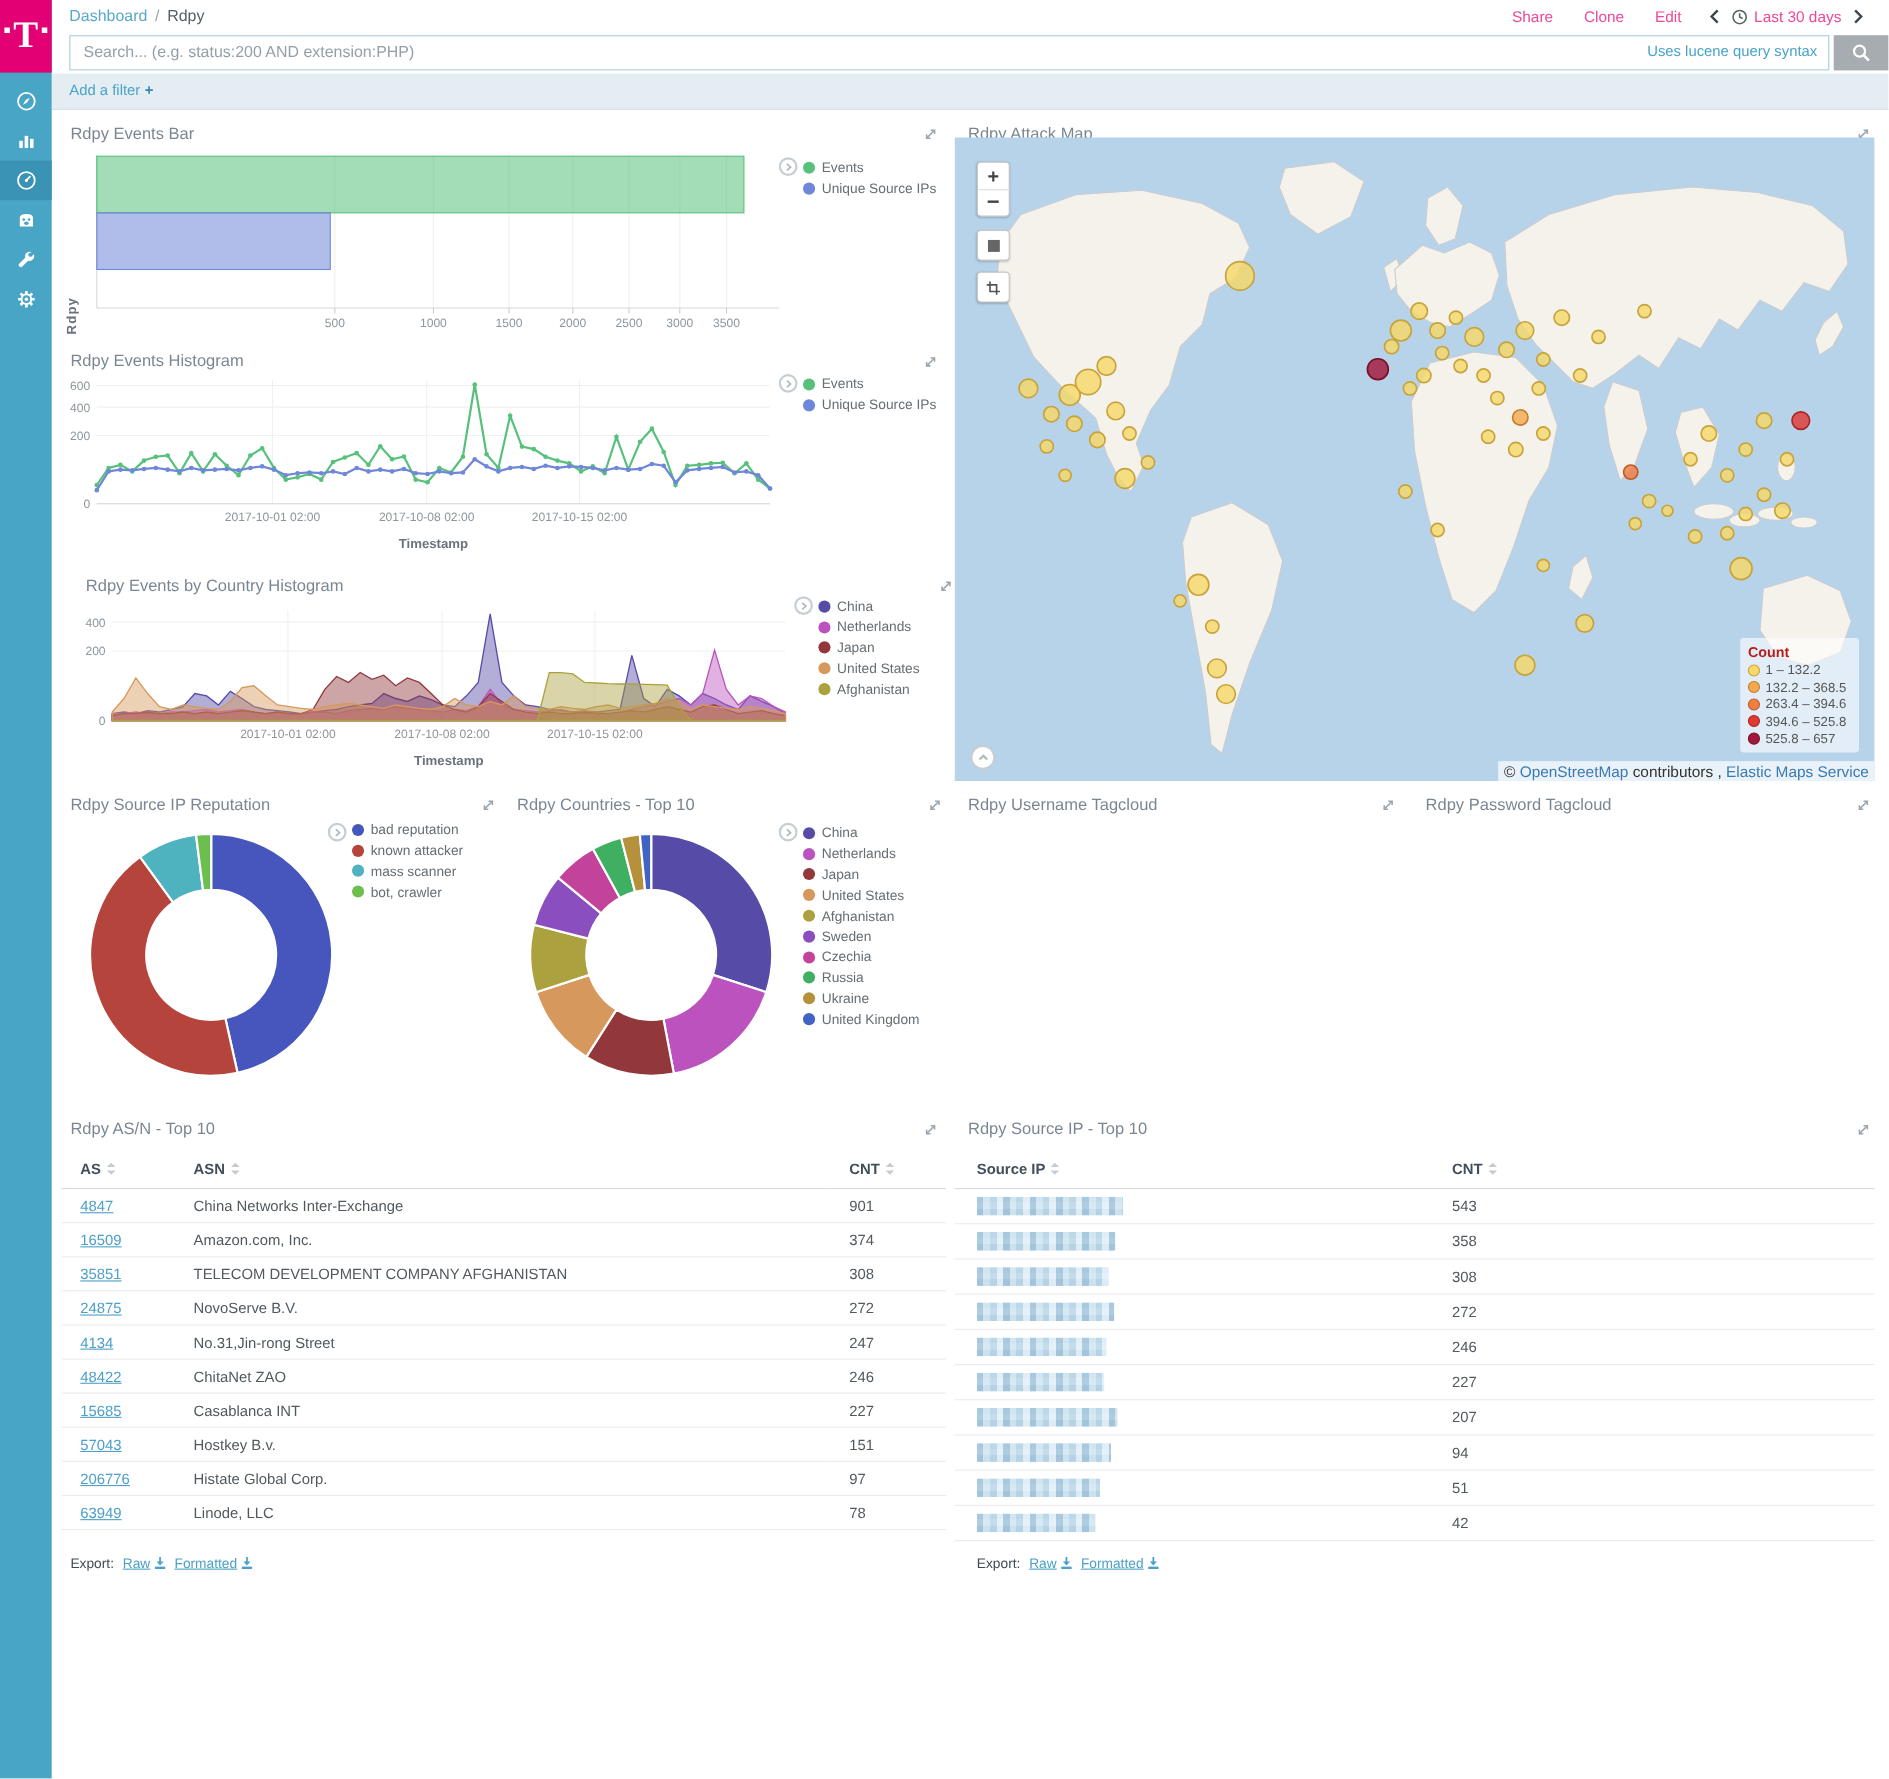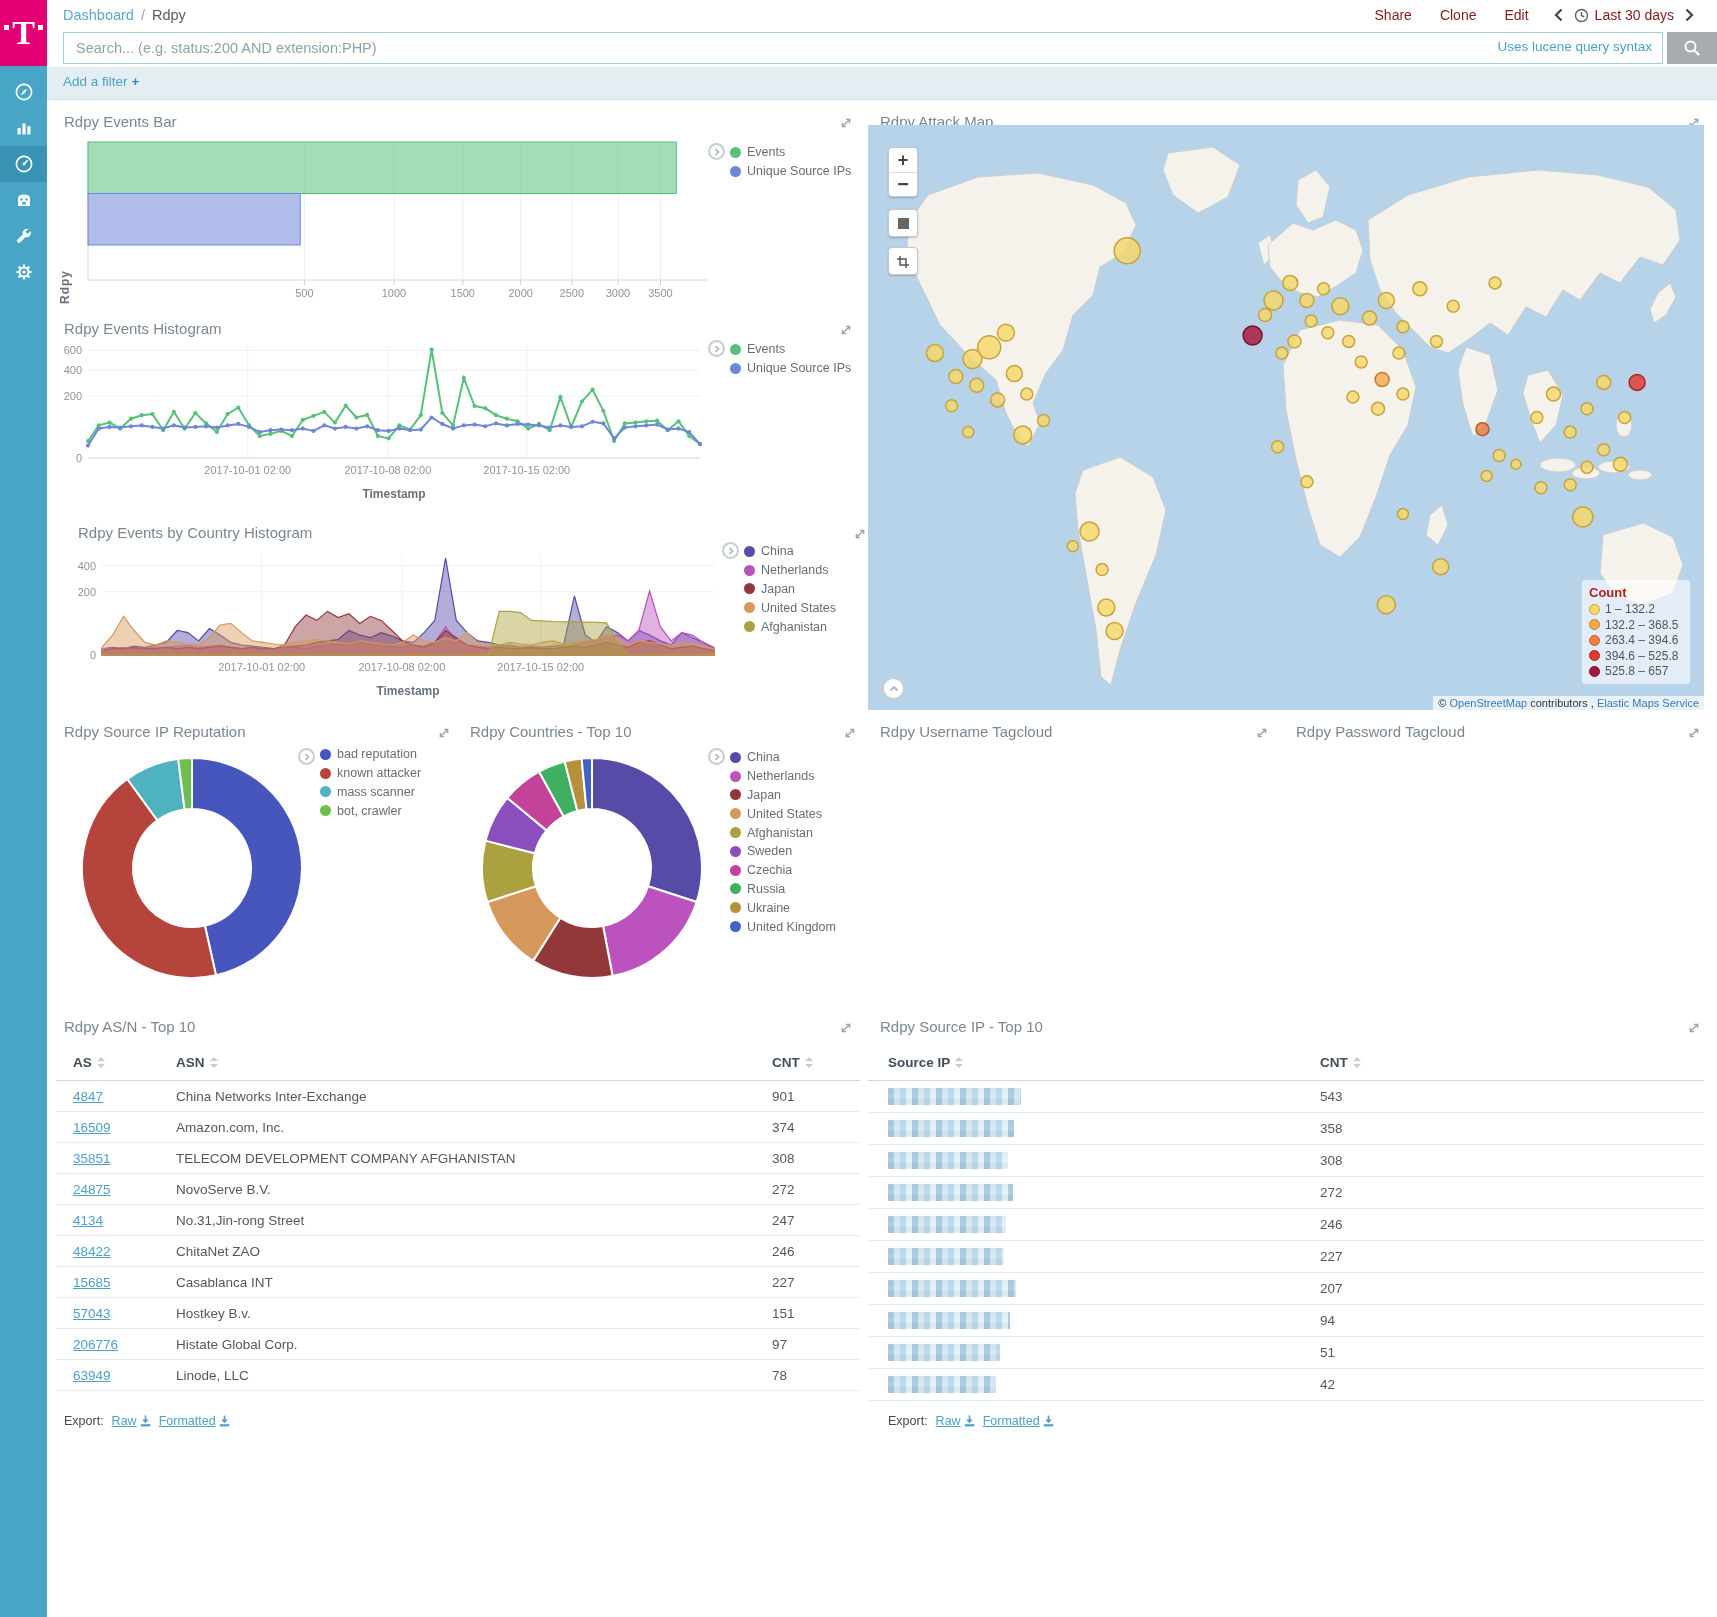--- a/index.html
+++ b/index.html
@@ -14,21 +14,21 @@
   #logo .tee { color:#fff; font-family:"Liberation Serif","DejaVu Serif",serif; font-weight:bold; font-size:34px; line-height:1; }
   .nav-item { position:absolute; left:0; width:47px; height:36px; display:flex; align-items:center; justify-content:center; cursor:pointer; }
   .nav-item.sel { background:#3a93b4; }
 
   
   #topbar { position:absolute; left:47px; top:0; right:0; height:30px; background:#fff; }
   #breadcrumb { position:absolute; left:16px; top:7px; font-size:14.5px; }
   #breadcrumb .root { color:#56a9c9; cursor:pointer; }
   #breadcrumb .sep { color:#9aa4ab; margin:0 7px; }
   #breadcrumb .cur { color:#565e64; }
-  #topmenu { position:absolute; right:12px; top:7px; font-size:14px; color:#7f1d1d; display:flex; gap:0; }
+  #topmenu { position:absolute; right:12px; top:7px; font-size:14px; color:#ec4899; display:flex; gap:0; }
   #topmenu .mi { margin:0 14px; cursor:pointer; }
   #topmenu .chv { margin:0 10px; cursor:pointer; display:inline-flex; }
   #topmenu .timepick { display:inline-flex; align-items:center; gap:6px; cursor:pointer; }
 
   #search-row { position:absolute; left:47px; top:30px; right:0; height:37px; background:#fff; }
   #search-wrap { position:absolute; left:16px; top:2px; width:1600px; height:32px; border:1px solid #a7cddb; background:#fff; }
   #search-input { position:absolute; left:0; top:0; width:100%; height:100%; border:0; outline:none; padding-left:12px; font-size:14.5px; color:#51595f; font-family:inherit; background:transparent; }
   #search-input::placeholder { color:#93a0a8; opacity:1; }
   #lucene-link { position:absolute; right:10px; top:6px; font-size:13.5px; color:#4aa3c9; cursor:pointer; background:#fff; padding-left:6px; }
   #search-btn { position:absolute; left:1620px; top:2px; width:50px; height:32px; background:#a6acaf; border:0; cursor:pointer; display:flex; align-items:center; justify-content:center; }
@@ -52,21 +52,21 @@
   .axis-title { font-size:12px; font-weight:bold; fill:#6a737d; }
   .ylab-rdpy { position:absolute; left:-8px; top:175px; transform:rotate(-90deg); font-size:12px; font-weight:bold; color:#6a737d; letter-spacing:1px; }
 
   
   #map-viewport { position:absolute; left:0; top:20px; width:836px; height:585px; background:#b7d3ea; overflow:hidden; }
   .map-ctl { position:absolute; left:20px; width:30px; background:#fff; border:1px solid #c6c6c6; border-radius:4px; box-shadow:0 1px 2px rgba(0,0,0,.2); color:#444; text-align:center; cursor:pointer; }
   #map-legendbox { position:absolute; right:14px; bottom:26px; width:108px; background:rgba(255,255,255,.6); border-radius:3px; padding:5px 7px; }
   #map-legendbox .mlt { font-size:13px; font-weight:bold; color:#b91c1c; margin-bottom:2px; }
   .ml-row { display:flex; align-items:center; height:15.5px; font-size:12px; color:#555; }
   .ml-dot { width:11px; height:11px; border-radius:50%; margin-right:5px; border:1.5px solid transparent; flex:none; }
-  #map-attrib { position:absolute; right:0; bottom:0; background:rgba(255,255,255,.7); font-size:11px; color:#333; padding:1px 5px; white-space:nowrap; }
+  #map-attrib { position:absolute; right:0; bottom:0; background:rgba(255,255,255,.7); font-size:14px; color:#333; padding:1px 5px; white-space:nowrap; }
   #map-attrib a { color:#3a7ab3; text-decoration:none; cursor:pointer; }
   #map-collapse { position:absolute; left:14px; bottom:10px; width:23px; height:23px; border-radius:50%; background:#fff; border:2px solid #c6cdd3; display:flex; align-items:center; justify-content:center; cursor:pointer; }
 
   
   table.kbn { border-collapse:collapse; table-layout:fixed; width:100%; font-size:13.5px; }
   table.kbn th { text-align:left; color:#404f5b; font-size:13.5px; font-weight:bold; padding:9px 0 9px 17px; border-bottom:1px solid #d5d9db; }
   table.kbn td { padding:7px 0 7px 17px; border-bottom:1px solid #e9ecee; color:#51595f; height:31px; }
   table.kbn a { color:#4da0c7; text-decoration:underline; cursor:pointer; }
   .sort { display:inline-block; margin-left:5px; vertical-align:-1px; }
   .pix { height:17px; border-radius:1px;

